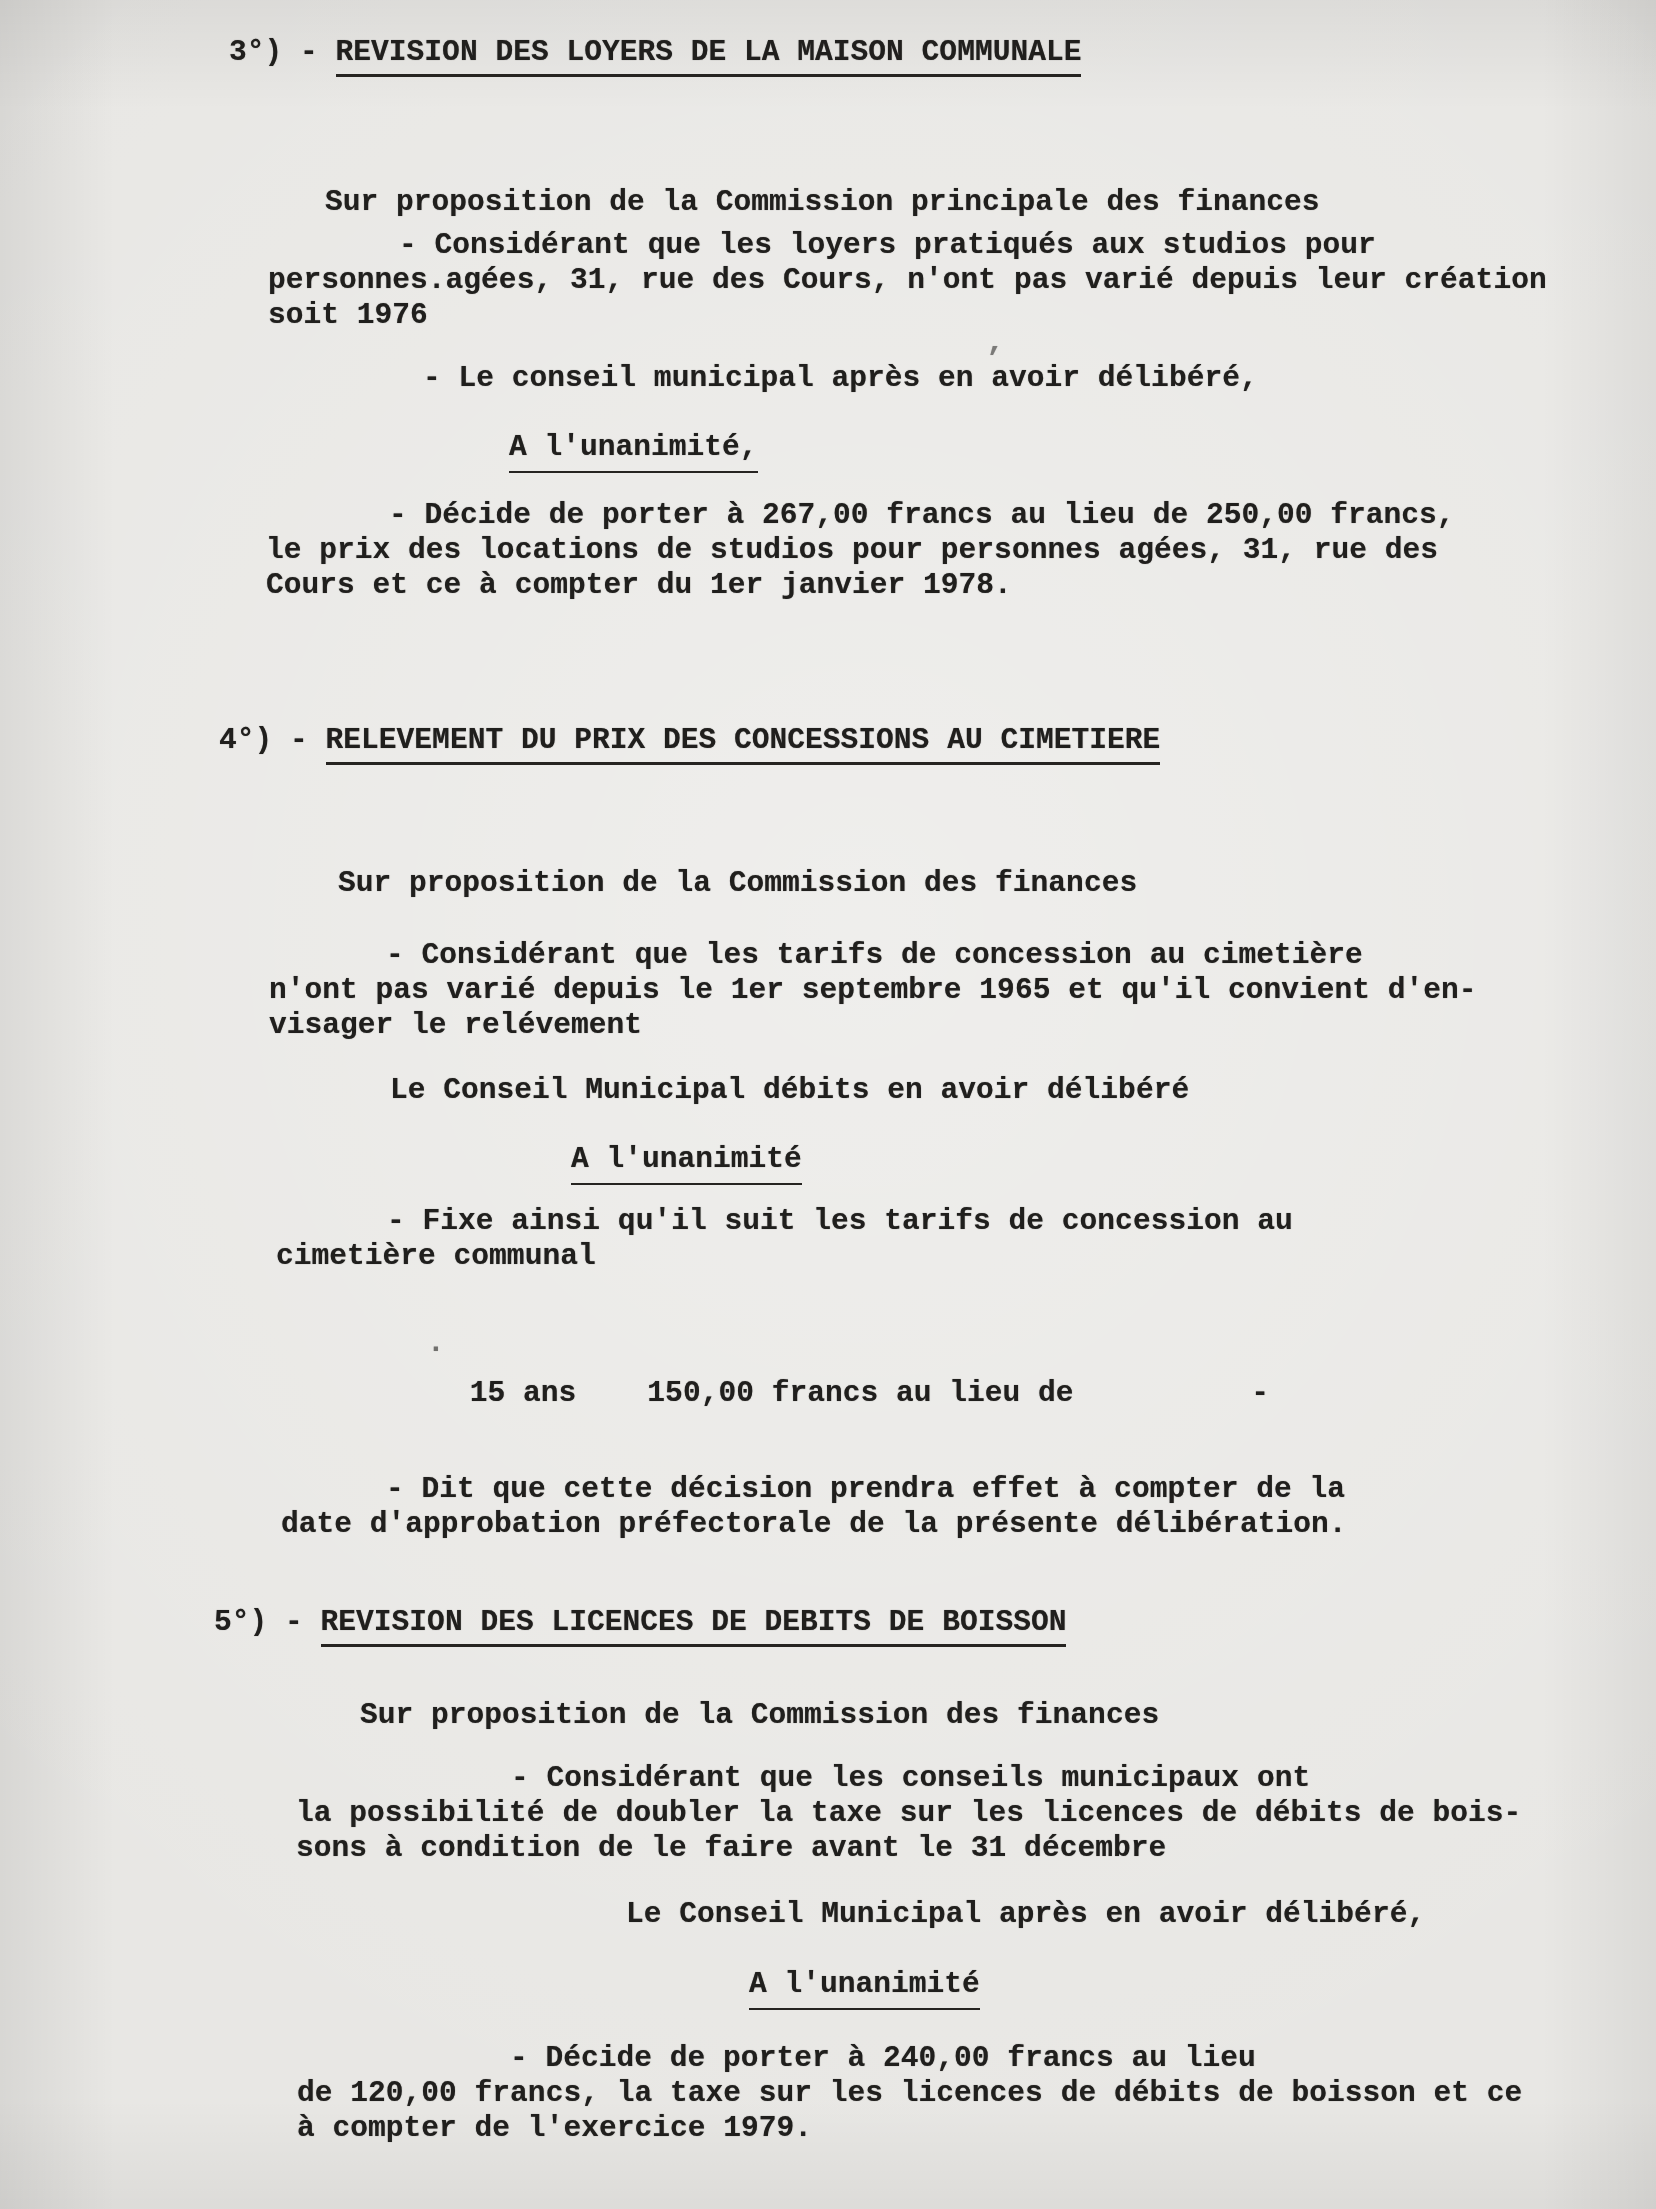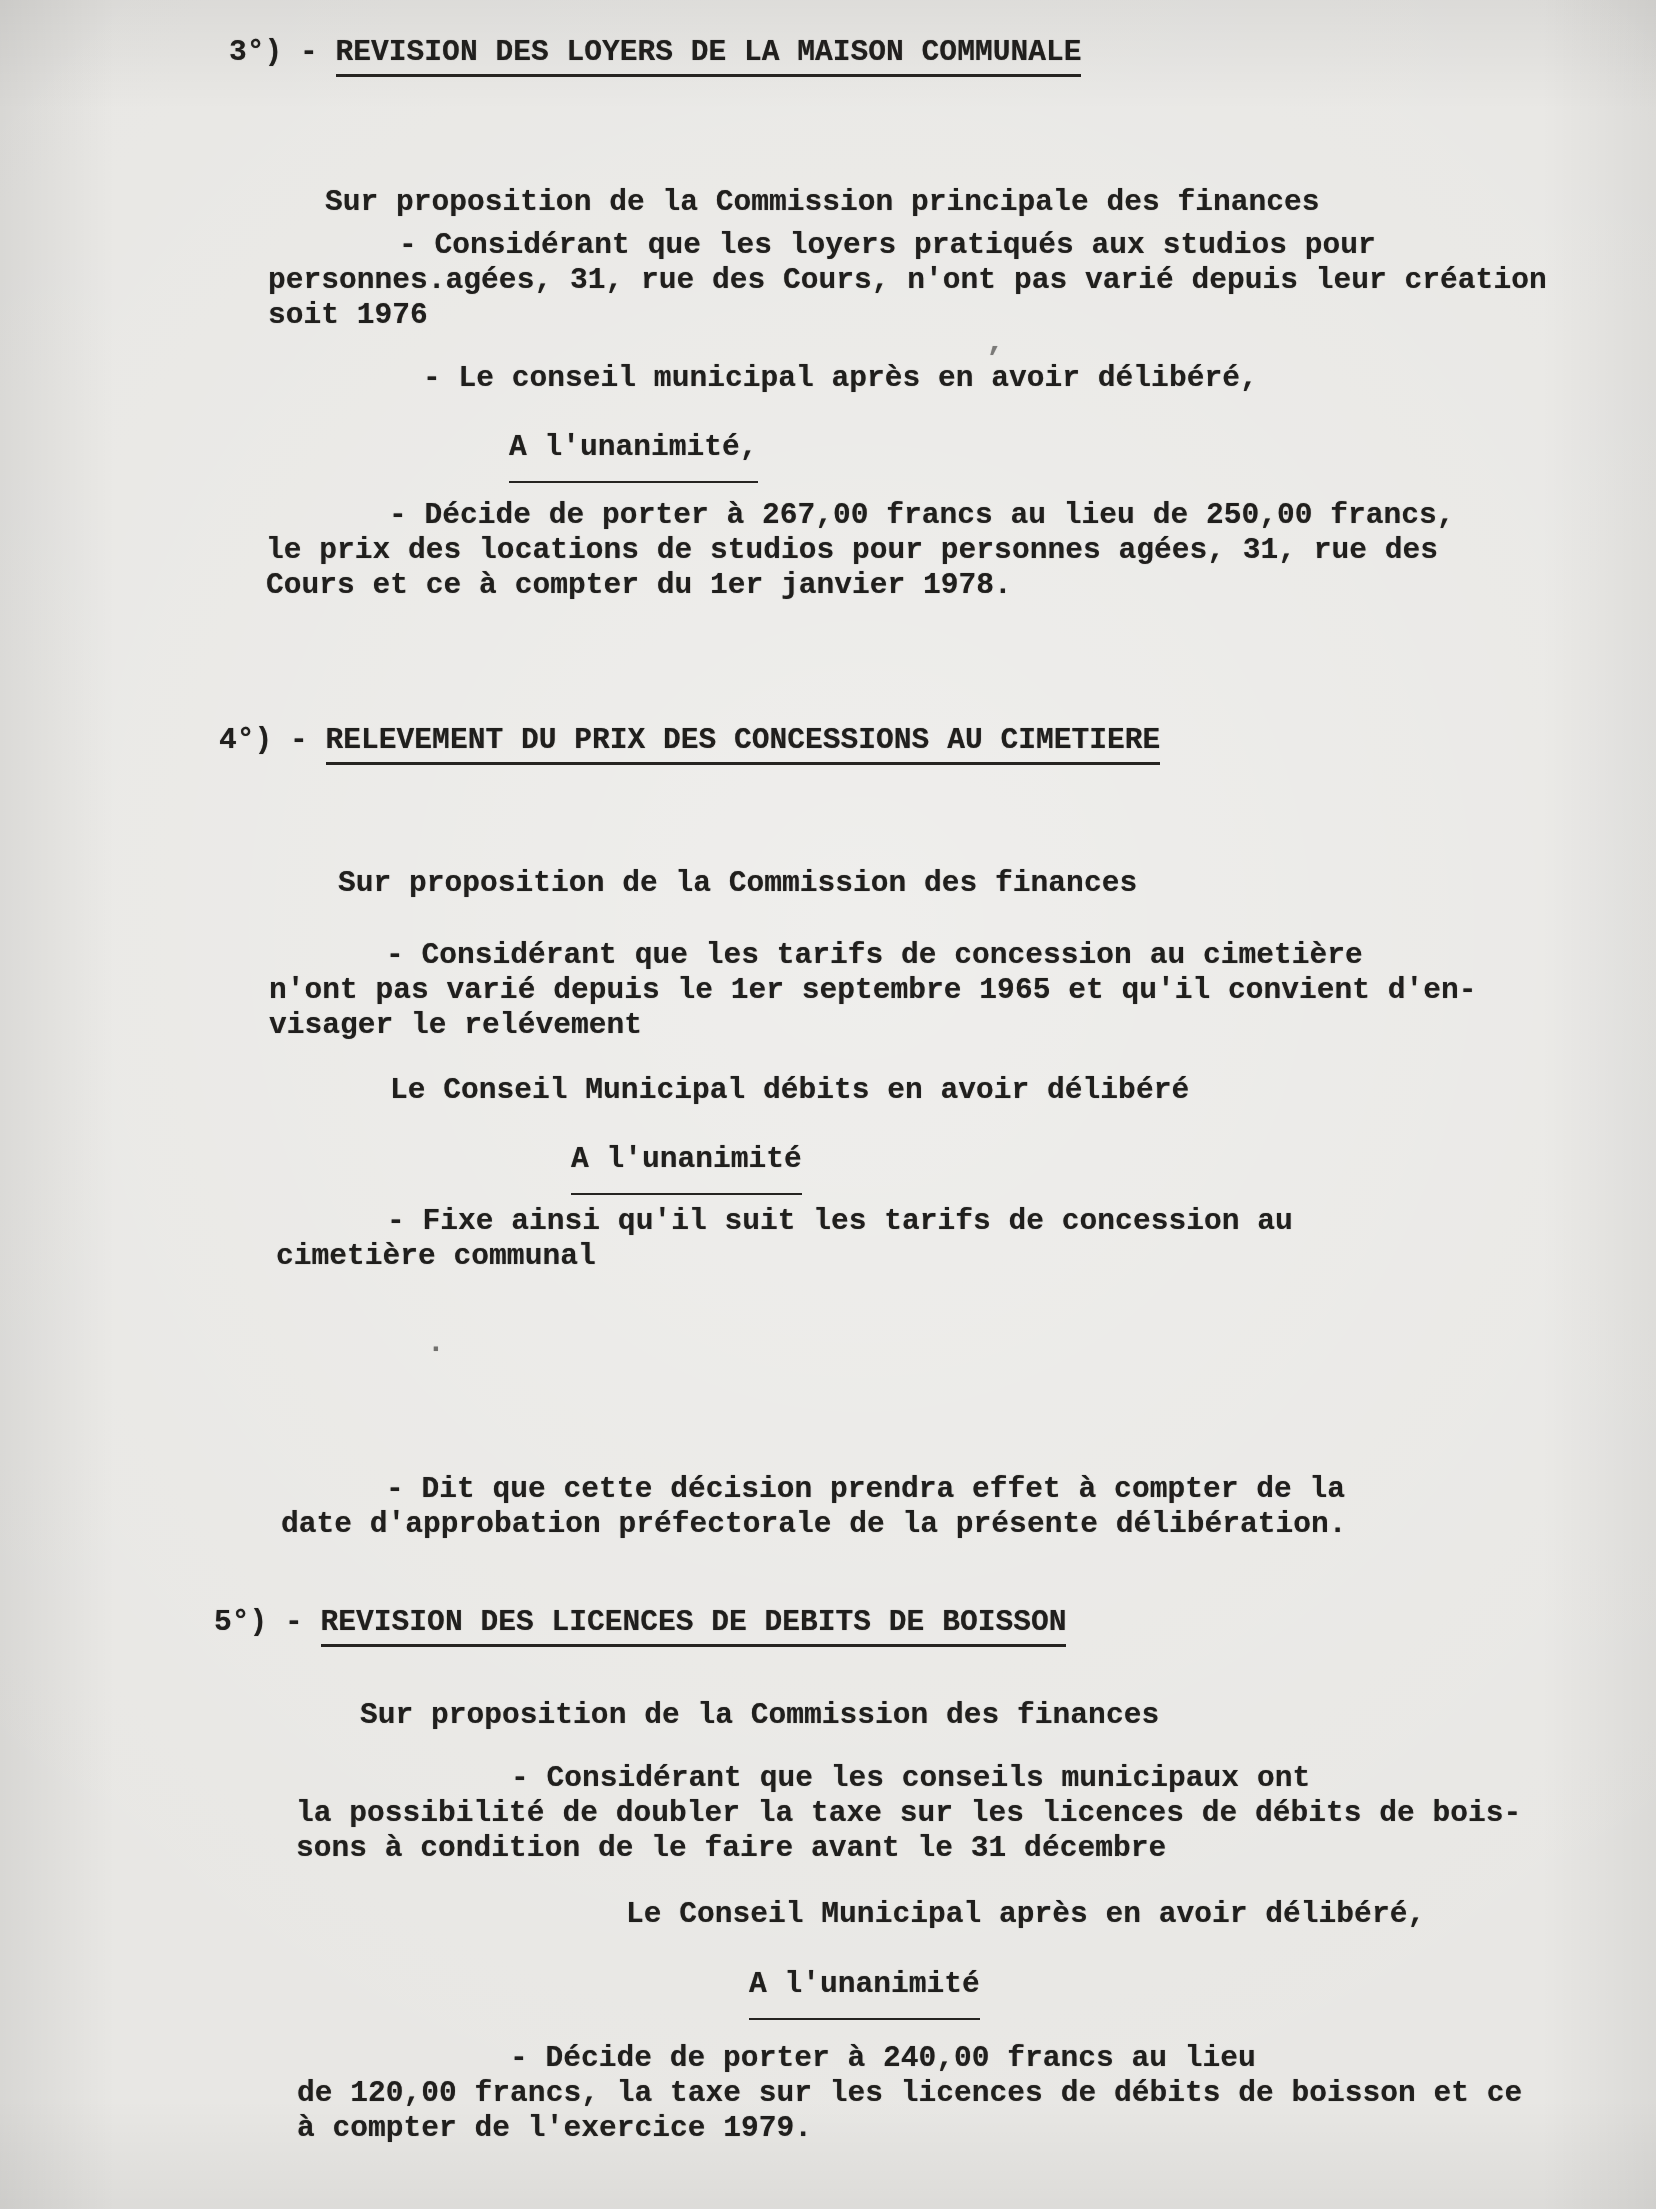--- a/index.html
+++ b/index.html
@@ -14,21 +14,21 @@
       linear-gradient(to right, rgba(0,0,0,0.07) 0%, rgba(0,0,0,0) 7%, rgba(0,0,0,0) 93%, rgba(0,0,0,0.06) 100%),
       linear-gradient(to bottom, rgba(0,0,0,0.06) 0%, rgba(0,0,0,0) 5%, rgba(0,0,0,0) 95%, rgba(0,0,0,0.05) 100%),
       #e8e7e4;
     font-family:"Liberation Mono","DejaVu Sans Mono",monospace;
     font-size:29.6px;font-weight:700;line-height:35px;
     text-shadow:0 0 1px rgba(30,28,26,0.55);
   }
   .blk{position:absolute;white-space:pre;}
   .heading{position:absolute;white-space:pre;}
   .u-title{border-bottom:3px solid #262421;padding-bottom:4.9px;}
-  .u-vote{border-bottom:2px solid #262421;padding-bottom:17px;}
+  .u-vote{border-bottom:2px solid #262421;padding-bottom:7px;}
   .trow{white-space:pre;}
   .t-dur{display:inline-block;width:11ch;text-align:right;}
   .t-new{display:inline-block;width:10ch;text-align:right;}
   .t-conn{display:inline-block;margin-left:1ch;}
   .t-old{display:inline-block;width:10ch;text-align:right;margin-left:1ch;}
   .t-unit{display:inline-block;margin-left:1ch;}
   .artifact{position:absolute;font-size:29.6px;}
 </style>
 </head>
 <body>
@@ -67,20 +67,21 @@
 visager le relévement</div>
 
     <div class="blk" style="top:1073px;left:390px;">Le Conseil Municipal débits en avoir délibéré</div>
 
     <div class="blk" style="top:1142px;left:571px;"><span class="u-vote">A l'unanimité</span></div>
 
     <div class="blk" style="top:1204px;left:276px;text-indent:111px;">- Fixe ainsi qu'il suit les tarifs de concession au
 cimetière communal</div>
 
     <div class="blk" style="top:1306px;left:381px;">
+      <div class="trow"><span class="t-dur">15 ans</span><span class="t-new">150,00</span><span class="t-conn">francs au lieu de</span><span class="t-old">-</span><span class="t-unit"></span></div>
     </div>
 
     <div class="blk" style="top:1472px;left:281px;text-indent:105px;">- Dit que cette décision prendra effet à compter de la
 date d'approbation préfectorale de la présente délibération.</div>
   </section>
 
   <section>
     <div class="heading" style="top:1605px;left:214px;"><span>5°) - </span><span class="u-title">REVISION DES LICENCES DE DEBITS DE BOISSON</span></div>
 
     <div class="blk" style="top:1698px;left:360px;">Sur proposition de la Commission des finances</div>

